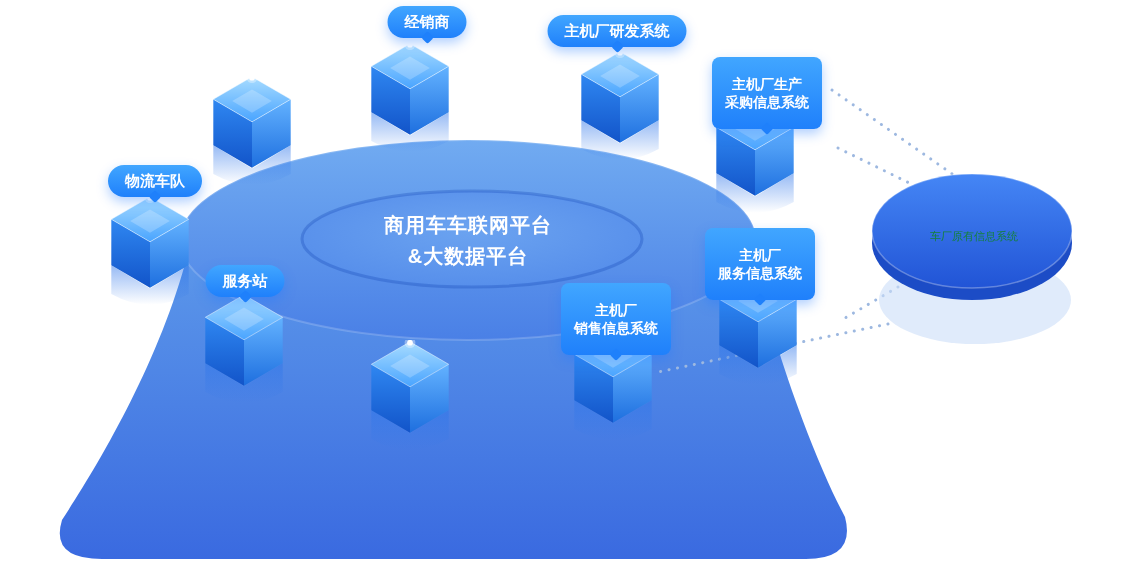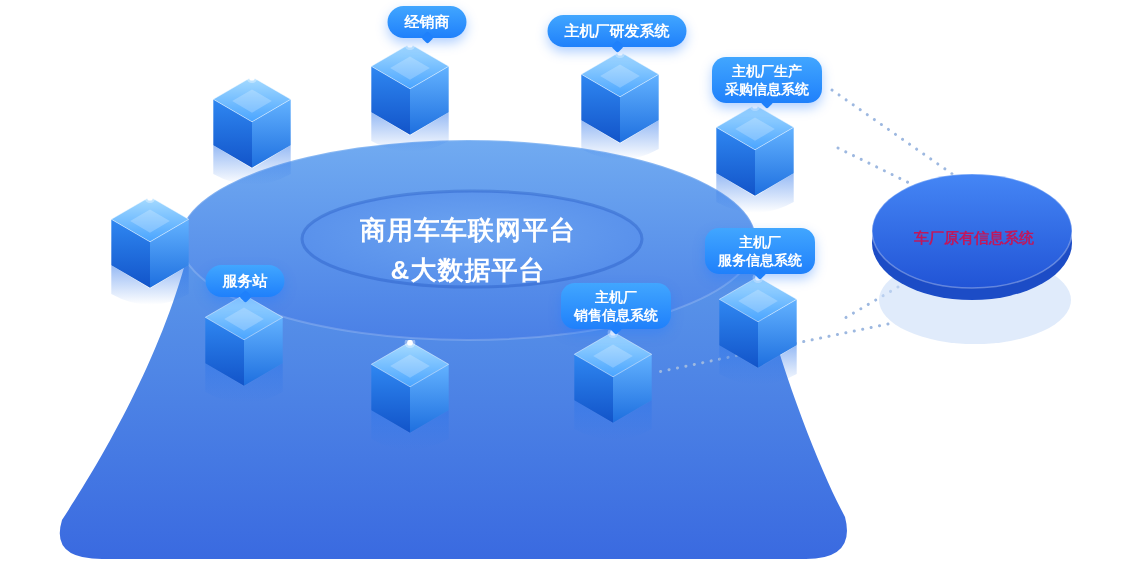--- a/index.html
+++ b/index.html
@@ -9,33 +9,33 @@
   }
   .bg{position:absolute;left:0;top:0;z-index:0;}
   .cube{position:absolute;width:90px;height:126px;z-index:2;}
   .pill{
     position:absolute;transform:translateX(-50%);
     background:linear-gradient(180deg,#41a6ff,#1f80fb);
     color:#fff;font-weight:700;font-size:15px;line-height:1.3;
     padding:6px 17px;border-radius:18px;white-space:pre-line;text-align:center;
     box-shadow:0 5px 12px rgba(32,120,255,.35);z-index:3;
   }
-  .pill.two{font-size:14px;padding:5px 13px;border-radius:14px;}
+  .pill.two{font-size:14px;padding:18px 13px;border-radius:8px;}
   .pill::after{
     content:"";position:absolute;left:50%;bottom:-4px;width:9px;height:9px;
     background:#1f80fb;transform:translateX(-50%) rotate(45deg);border-radius:2px;
   }
   .platform-title{
     position:absolute;left:468px;top:210px;transform:translateX(-50%);
-    color:#fff;font-weight:700;font-size:26px;line-height:1.55;letter-spacing:1px;
+    color:#fff;font-weight:700;font-size:20px;line-height:1.55;letter-spacing:1px;
     text-align:center;white-space:pre-line;z-index:2;
   }
   .disc-label{
     position:absolute;left:974px;top:229px;transform:translateX(-50%);
-    color:#be185d;font-weight:700;font-size:15px;white-space:nowrap;z-index:2;
+    color:#15803d;font-weight:400;font-size:11px;white-space:nowrap;z-index:2;
   }
 </style>
 </head>
 <body>
 
 <div class="stage">
 
   <svg width="0" height="0" style="position:absolute" aria-hidden="true">
     <defs>
       <linearGradient id="cubeTopG" x1="0" y1="0" x2="0" y2="1">
@@ -128,20 +128,21 @@
       <use href="#cube-shape"></use>
     </svg>
   <svg class="cube" style="left:713px;top:275px" viewBox="0 0 100 140">
       <use href="#cube-shape"></use>
     </svg>
 
   <div class="pill" style="left:427px;top:6px">经销商</div>
   <div class="pill" style="left:617px;top:15px">主机厂研发系统</div>
   <div class="pill two" style="left:767px;top:57px">主机厂生产
 采购信息系统</div>
+  <div class="pill" style="left:155px;top:165px">物流车队</div>
   <div class="pill" style="left:245px;top:265px">服务站</div>
   <div class="pill two" style="left:616px;top:283px">主机厂
 销售信息系统</div>
   <div class="pill two" style="left:760px;top:228px">主机厂
 服务信息系统</div>
 
   <div class="platform-title">商用车车联网平台
 &amp;大数据平台</div>
 
   <div class="disc-label">车厂原有信息系统</div>

